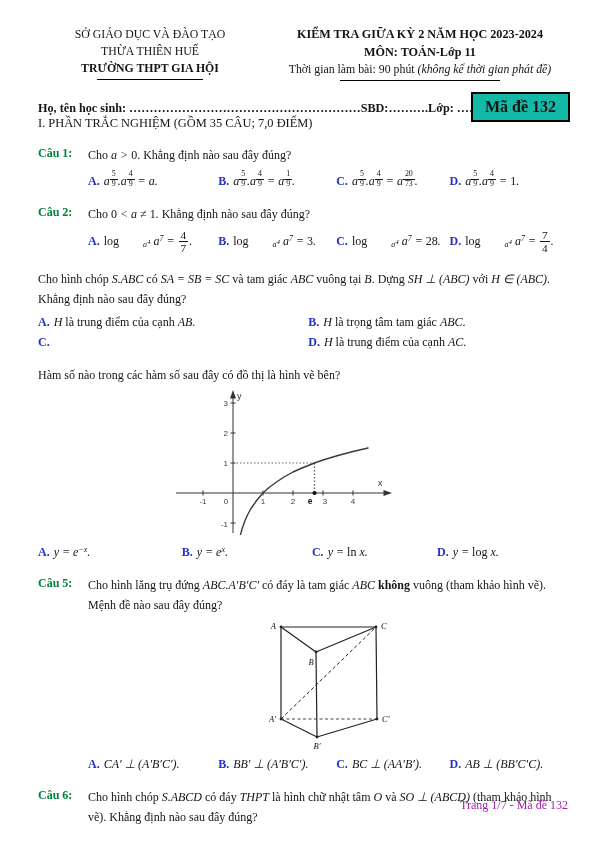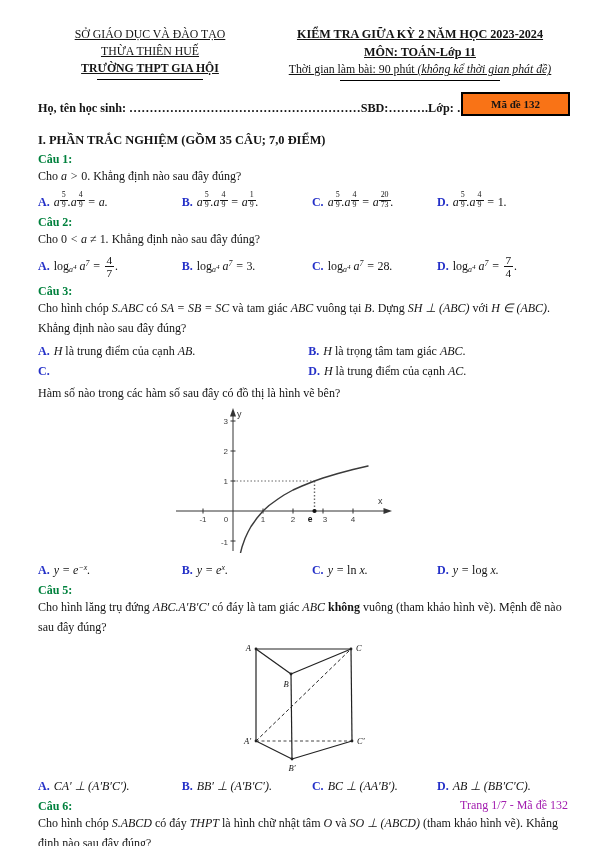--- a/index.html
+++ b/index.html
@@ -3,56 +3,56 @@
 <meta charset="utf-8">
 <style>
   html,body{margin:0;padding:0;}
   body{
     width:600px;height:846px;background:#ffffff;overflow:hidden;position:relative;
     font-family:"Liberation Serif", serif;font-size:12px;color:#141414;
   }
   .page{padding:26px 30px 0 38px;position:relative;}
 
   
-  .hdr{display:flex;position:relative;text-decoration:underline;}
+  .hdr{display:flex;position:relative;}
   .hdr-left{width:224px;text-align:center;line-height:1.45;font-size:11.8px;flex:none;}
   .hdr-left .l3{font-weight:bold;}
   .rule-l{width:106px;border-bottom:1.2px solid #000;margin:2px auto 0;}
   .hdr-right{flex:1;text-align:center;line-height:1.45;font-size:11.8px;padding-left:8px;}
   .hdr-right .r1,.hdr-right .r2{font-weight:bold;font-size:12.2px;}
   .rule-r{width:160px;border-bottom:1.2px solid #000;margin:2px auto 0;}
   .code-box{
     position:absolute;right:0;top:66px;border:2.2px solid #000;
-    padding:4px 28px;font-weight:bold;font-size:11px;background:#f97316;
+    padding:4px 12px;font-weight:bold;font-size:16px;background:#14b8a6;
   }
 
   
   .student{margin-top:20px;font-weight:bold;font-size:12.2px;white-space:nowrap;overflow:hidden;}
-  .section-title{margin-top:17px;font-weight:bold;font-size:12.4px;}
-
-  
-  .q{display:flex;margin-top:4px;flex-direction:column;}
+  .section-title{margin-top:0;font-weight:normal;font-size:12.4px;}
+
+  
+  .q{display:flex;margin-top:15px;}
   .q-label{width:50px;flex:none;font-weight:bold;color:#00813d;}
   .q-body{flex:1;min-width:0;}
   .q-text{line-height:1.62;}
   .opts{display:flex;align-items:baseline;margin-top:4px;line-height:1.5;}
   .opt{display:flex;align-items:baseline;flex:none;}
   .ol{color:#2430c8;font-weight:bold;margin-right:4px;flex:none;}
   .cols4 .opt:nth-child(1){width:27%;}
   .cols4 .opt:nth-child(2){width:24.5%;}
   .cols4 .opt:nth-child(3){width:23.5%;}
   .cols4 .opt:nth-child(4){width:25%;}
   .cols2 .opt:nth-child(1){width:50.8%;}
   .opts.tight{margin-top:2px;}
 
   
   .mi{font-style:italic;}
   .mi .rm{font-style:normal;}
   sup.ms{font-size:0.66em;vertical-align:0.55em;line-height:1;}
-  sub.mb{font-size:0.66em;vertical-align:-0.3em;line-height:1;}
+  sub.mb{font-size:0.66em;vertical-align:-0.3em;line-height:1;padding-left:24px;}
   sub.mb sup.ms{font-size:0.9em;vertical-align:0.45em;}
   .frac{display:inline-flex;flex-direction:column;align-items:center;vertical-align:middle;
         line-height:1.12;font-style:normal;text-align:center;}
   .frac .fn{border-bottom:1px solid #141414;padding:0 2px;}
   .mi > .frac{font-size:0.94em;margin:0 1px;}
 
   
   .fig-graph{margin:2px 0 0 124px;}
   .fig-prism{display:block;margin:4px auto 0;}
   .gtick{font-family:"Liberation Sans",sans-serif;font-size:8px;fill:#3d3d3d;}
@@ -169,21 +169,20 @@
             <span><span class="mi"><span class="rm">log</span><sub class="mb">a<sup class="ms">4</sup></sub> a<sup class="ms">7</sup> = <span class="frac">
                   <span class="fn">7</span>
                   <span class="fd">4</span>
                 </span>.</span></span>
           </span>
       </div>
     </div>
   </div>
 
   <div class="q">
-    <div class="q-label">Câu 3:</div>
     <div class="q-body">
       <div class="q-text">Cho hình chóp <span class="mi">S.ABC</span> có <span class="mi">SA = SB = SC</span> và tam giác <span class="mi">ABC</span> vuông tại <span class="mi">B</span>. Dựng <span class="mi">SH ⊥ (ABC)</span> với <span class="mi">H ∈ (ABC)</span>. Khẳng định nào sau đây đúng?</div>
       <div class="opts cols2">
         <span class="opt">
             <b class="ol">A.</b>
             <span><span class="mi">H</span> là trung điểm của cạnh <span class="mi">AB</span>.</span>
           </span>
         <span class="opt">
             <b class="ol">B.</b>
             <span><span class="mi">H</span> là trọng tâm tam giác <span class="mi">ABC</span>.</span>

